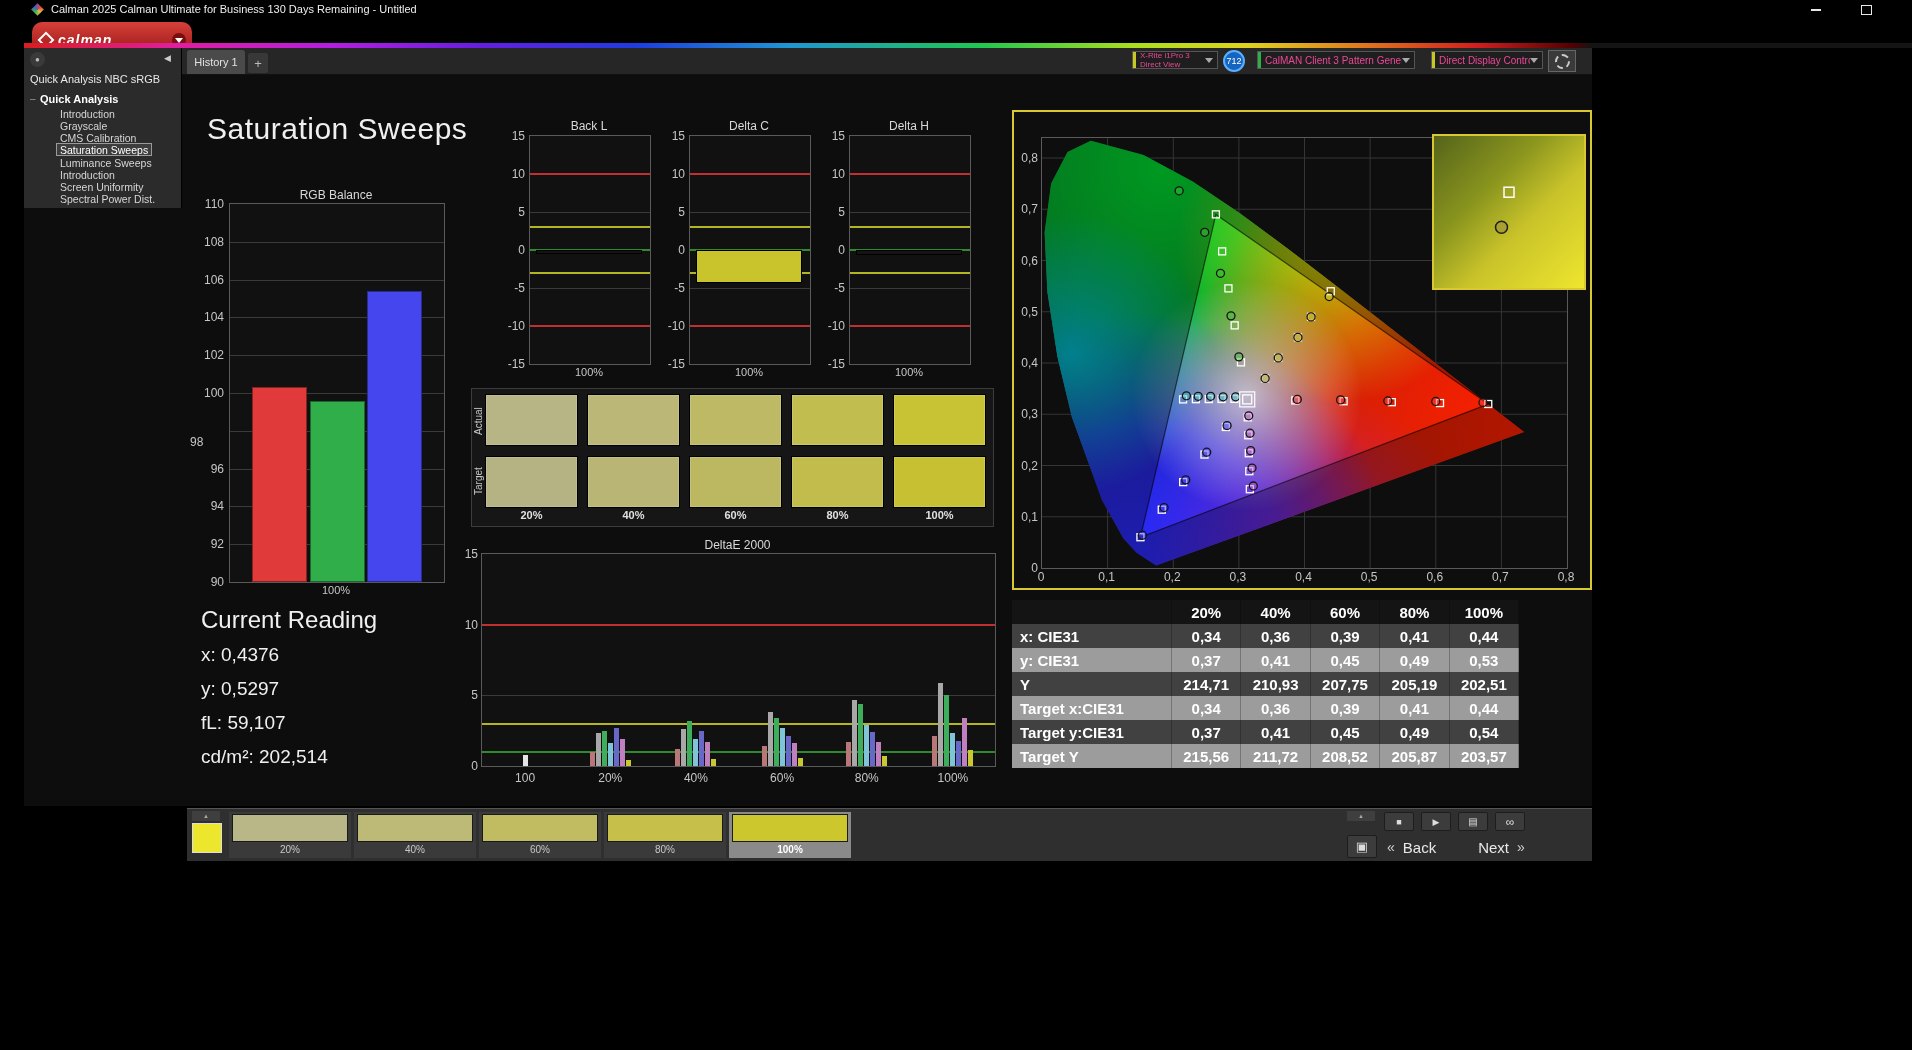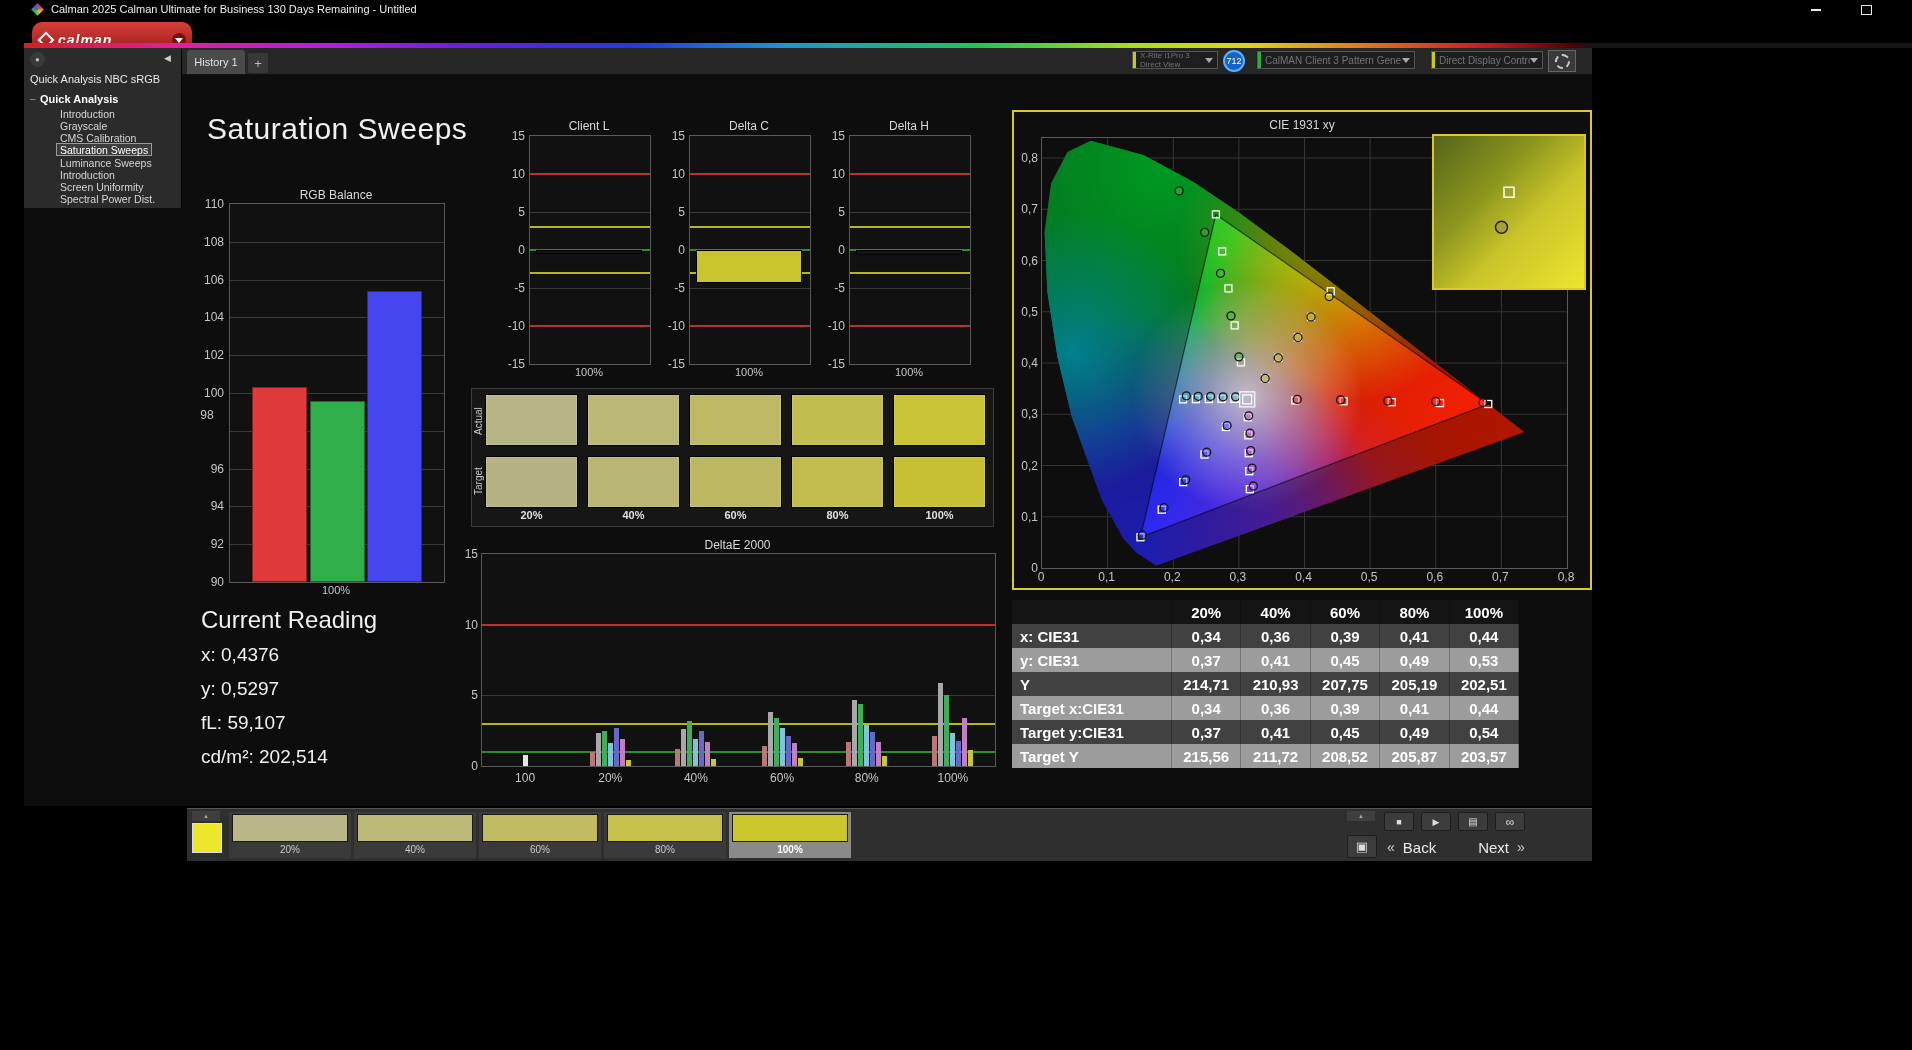--- a/index.html
+++ b/index.html
@@ -33,21 +33,21 @@
   .tri-down{width:0;height:0;border-left:4px solid transparent;border-right:4px solid transparent;border-top:5px solid #fff;}
   #rainbow{left:0;top:43px;width:1912px;height:5px;
     background:linear-gradient(90deg,#d81e1e 0%,#e01ea0 8%,#b41ee0 16%,#641ee0 24%,#1e3ce0 32%,#1e96d2 40%,#1ec850 50%,#aade1e 58%,#e0d21e 64%,#e0781e 70%,#d21e1e 76%,#500000 81%,#141414 82%,#141414 100%);}
   
   #tabbar{left:0;top:48px;width:1568px;height:26px;background:#262626;border-bottom:1px solid #111;}
   #content-bg{left:0;top:75px;width:1568px;height:731px;background:#0d0d0d;}
   #history-tab{position:absolute;left:163px;top:2px;width:58px;height:24px;background:#4a4a4a;
     border-radius:3px 3px 0 0;color:#e2e2e2;font-size:11px;display:flex;align-items:center;justify-content:center;}
   #add-tab{position:absolute;left:224px;top:5px;width:20px;height:20px;background:#383838;color:#bbb;
     font-size:13px;display:flex;align-items:center;justify-content:center;border-radius:2px;}
-  .tool-box{position:absolute;top:3px;height:18px;background:#1e1e1e;border:1px solid #555;color:#737373;
+  .tool-box{position:absolute;top:3px;height:18px;background:#1e1e1e;border:1px solid #555;color:#ec4899;
     display:flex;align-items:center;box-sizing:border-box;}
   .accent{width:3px;align-self:stretch;}
   .tool-label{flex:1;padding:0 4px;font-size:10px;white-space:nowrap;overflow:hidden;}
   .tool-label.two-line{font-size:8px;line-height:9px;}
   .tool-arrow{margin-right:4px;}
   #meter-badge{position:absolute;left:1199px;top:2px;width:22px;height:22px;border-radius:50%;
     background:#1565c0;border:2px solid #5ab0ff;box-sizing:border-box;color:#fff;font-size:9px;
     display:flex;align-items:center;justify-content:center;}
   #gear-btn{position:absolute;left:1524px;top:2px;width:28px;height:22px;background:#3a3a3a;border:1px solid #666;
     display:flex;align-items:center;justify-content:center;box-sizing:border-box;}
@@ -192,35 +192,35 @@
       <div class="tick" style="top: 30.8px; left: -40px; width: 34px; text-align: right;">108</div>
       <div class="grid" style="top: 75.6px;"></div>
       <div class="tick" style="top: 68.6px; left: -40px; width: 34px; text-align: right;">106</div>
       <div class="grid" style="top: 113.4px;"></div>
       <div class="tick" style="top: 106.4px; left: -40px; width: 34px; text-align: right;">104</div>
       <div class="grid" style="top: 151.2px;"></div>
       <div class="tick" style="top: 144.2px; left: -40px; width: 34px; text-align: right;">102</div>
       <div class="grid" style="top: 189px;"></div>
       <div class="tick" style="top: 182px; left: -40px; width: 34px; text-align: right;">100</div>
       <div class="grid" style="top: 226.8px;"></div>
-      <div class="tick" style="top: 204px; left: -40px; width: 34px; text-align: center;">98</div>
+      <div class="tick" style="top: 231px; left: -40px; width: 34px; text-align: left;">98</div>
       <div class="grid" style="top: 264.6px;"></div>
       <div class="tick" style="top: 257.6px; left: -40px; width: 34px; text-align: right;">96</div>
       <div class="grid" style="top: 302.4px;"></div>
       <div class="tick" style="top: 295.4px; left: -40px; width: 34px; text-align: right;">94</div>
       <div class="grid" style="top: 340.2px;"></div>
       <div class="tick" style="top: 333.2px; left: -40px; width: 34px; text-align: right;">92</div>
       <div class="tick" style="top: 371px; left: -40px; width: 34px; text-align: right;">90</div>
       <div class="bar" style="left: 22px; width: 55px; top: 183.33px; height: 194.67px; background: rgb(224, 58, 58); border: 1px solid rgba(0, 0, 0, 0.4); box-sizing: border-box;"></div>
       <div class="bar" style="left: 79.5px; width: 55px; top: 196.56px; height: 181.44px; background: rgb(47, 174, 74); border: 1px solid rgba(0, 0, 0, 0.4); box-sizing: border-box;"></div>
       <div class="bar" style="left: 137px; width: 55px; top: 86.94px; height: 291.06px; background: rgb(70, 70, 238); border: 1px solid rgba(0, 0, 0, 0.4); box-sizing: border-box;"></div>
     </div>
   <div class="xlabel" style="left:205px;top:584px;width:214px;">100%</div>
 
-  <div class="chart-title" style="left:505px;top:119px;width:120px;">Client L</div>
+  <div class="chart-title" style="left:505px;top:119px;width:120px;">Back L</div>
   <div id="delta_l-plot" class="plot" style="left:505px;top:135px;width:120px;height:228px;">
       <div class="tick" style="top: -7px; left: -27px; width: 22px; text-align: right;">15</div>
       <div class="grid" style="top: 38px;"></div>
       <div class="tick" style="top: 31px; left: -27px; width: 22px; text-align: right;">10</div>
       <div class="grid" style="top: 76px;"></div>
       <div class="tick" style="top: 69px; left: -27px; width: 22px; text-align: right;">5</div>
       <div class="grid" style="top: 114px;"></div>
       <div class="tick" style="top: 107px; left: -27px; width: 22px; text-align: right;">0</div>
       <div class="grid" style="top: 152px;"></div>
       <div class="tick" style="top: 145px; left: -27px; width: 22px; text-align: right;">-5</div>
@@ -359,21 +359,20 @@
       <div class="tick" style="top: 217px; left: 445.934px; width: 50px; text-align: center;">100%</div>
     </div>
 
   <div class="cr-head" style="left:177px;top:606px;">Current Reading</div>
   <div class="cr-line" style="left:177px;top:644px;">x: 0,4376</div>
   <div class="cr-line" style="left:177px;top:678px;">y: 0,5297</div>
   <div class="cr-line" style="left:177px;top:712px;">fL: 59,107</div>
   <div class="cr-line" style="left:177px;top:746px;">cd/m²: 202,514</div>
 
   <div id="cie-panel" class="abs">
-    <div id="cie-title">CIE 1931 xy</div>
     <div id="cie-plot">
       <svg id="cie-svg" width="525" height="430">
         <defs>
           <radialGradient id="g-green">
               <stop offset="0%" stop-color="#00dc30"></stop>
               <stop offset="55%" stop-color="#00c832" stop-opacity="0.8"></stop>
               <stop offset="100%" stop-color="#00c832" stop-opacity="0"></stop>
             </radialGradient>
           <radialGradient id="g-red">
               <stop offset="0%" stop-color="#ff2000"></stop>

